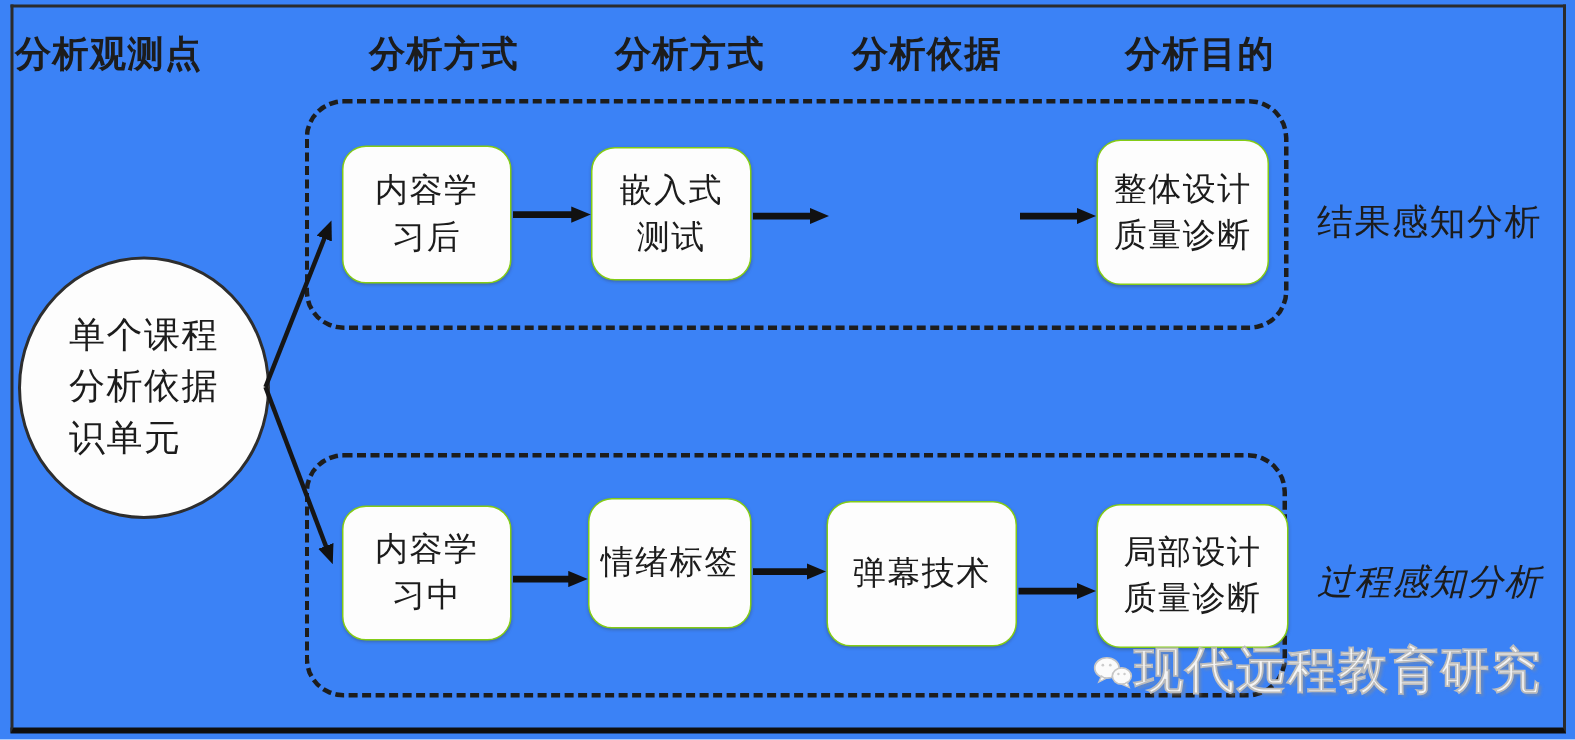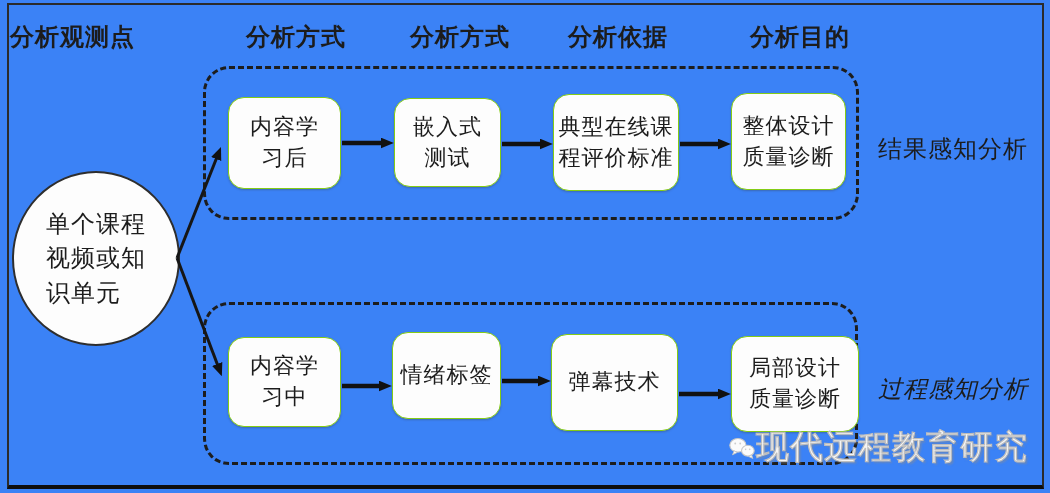--- a/index.html
+++ b/index.html
@@ -70,33 +70,31 @@
   <div class="frame"></div>
 
   <div class="col-label c0">分析观测点</div>
   <div class="col-label c1">分析方式</div>
   <div class="col-label c2">分析方式</div>
   <div class="col-label c3">分析依据</div>
   <div class="col-label c4">分析目的</div>
 
   <div class="source-circle">
     <span>单个课程
-视频或知
+分析依据
 识单元</span>
   </div>
 
   <div class="lane lane-top"></div>
   <div class="lane lane-bottom"></div>
 
   <div class="node t1">内容学
 习后</div>
   <div class="node t2">嵌入式
 测试</div>
-  <div class="node t3">典型在线课
-程评价标准</div>
   <div class="node t4">整体设计
 质量诊断</div>
 
   <div class="node b1">内容学
 习中</div>
   <div class="node b2">情绪标签</div>
   <div class="node b3">弹幕技术</div>
   <div class="node b4">局部设计
 质量诊断</div>
 

